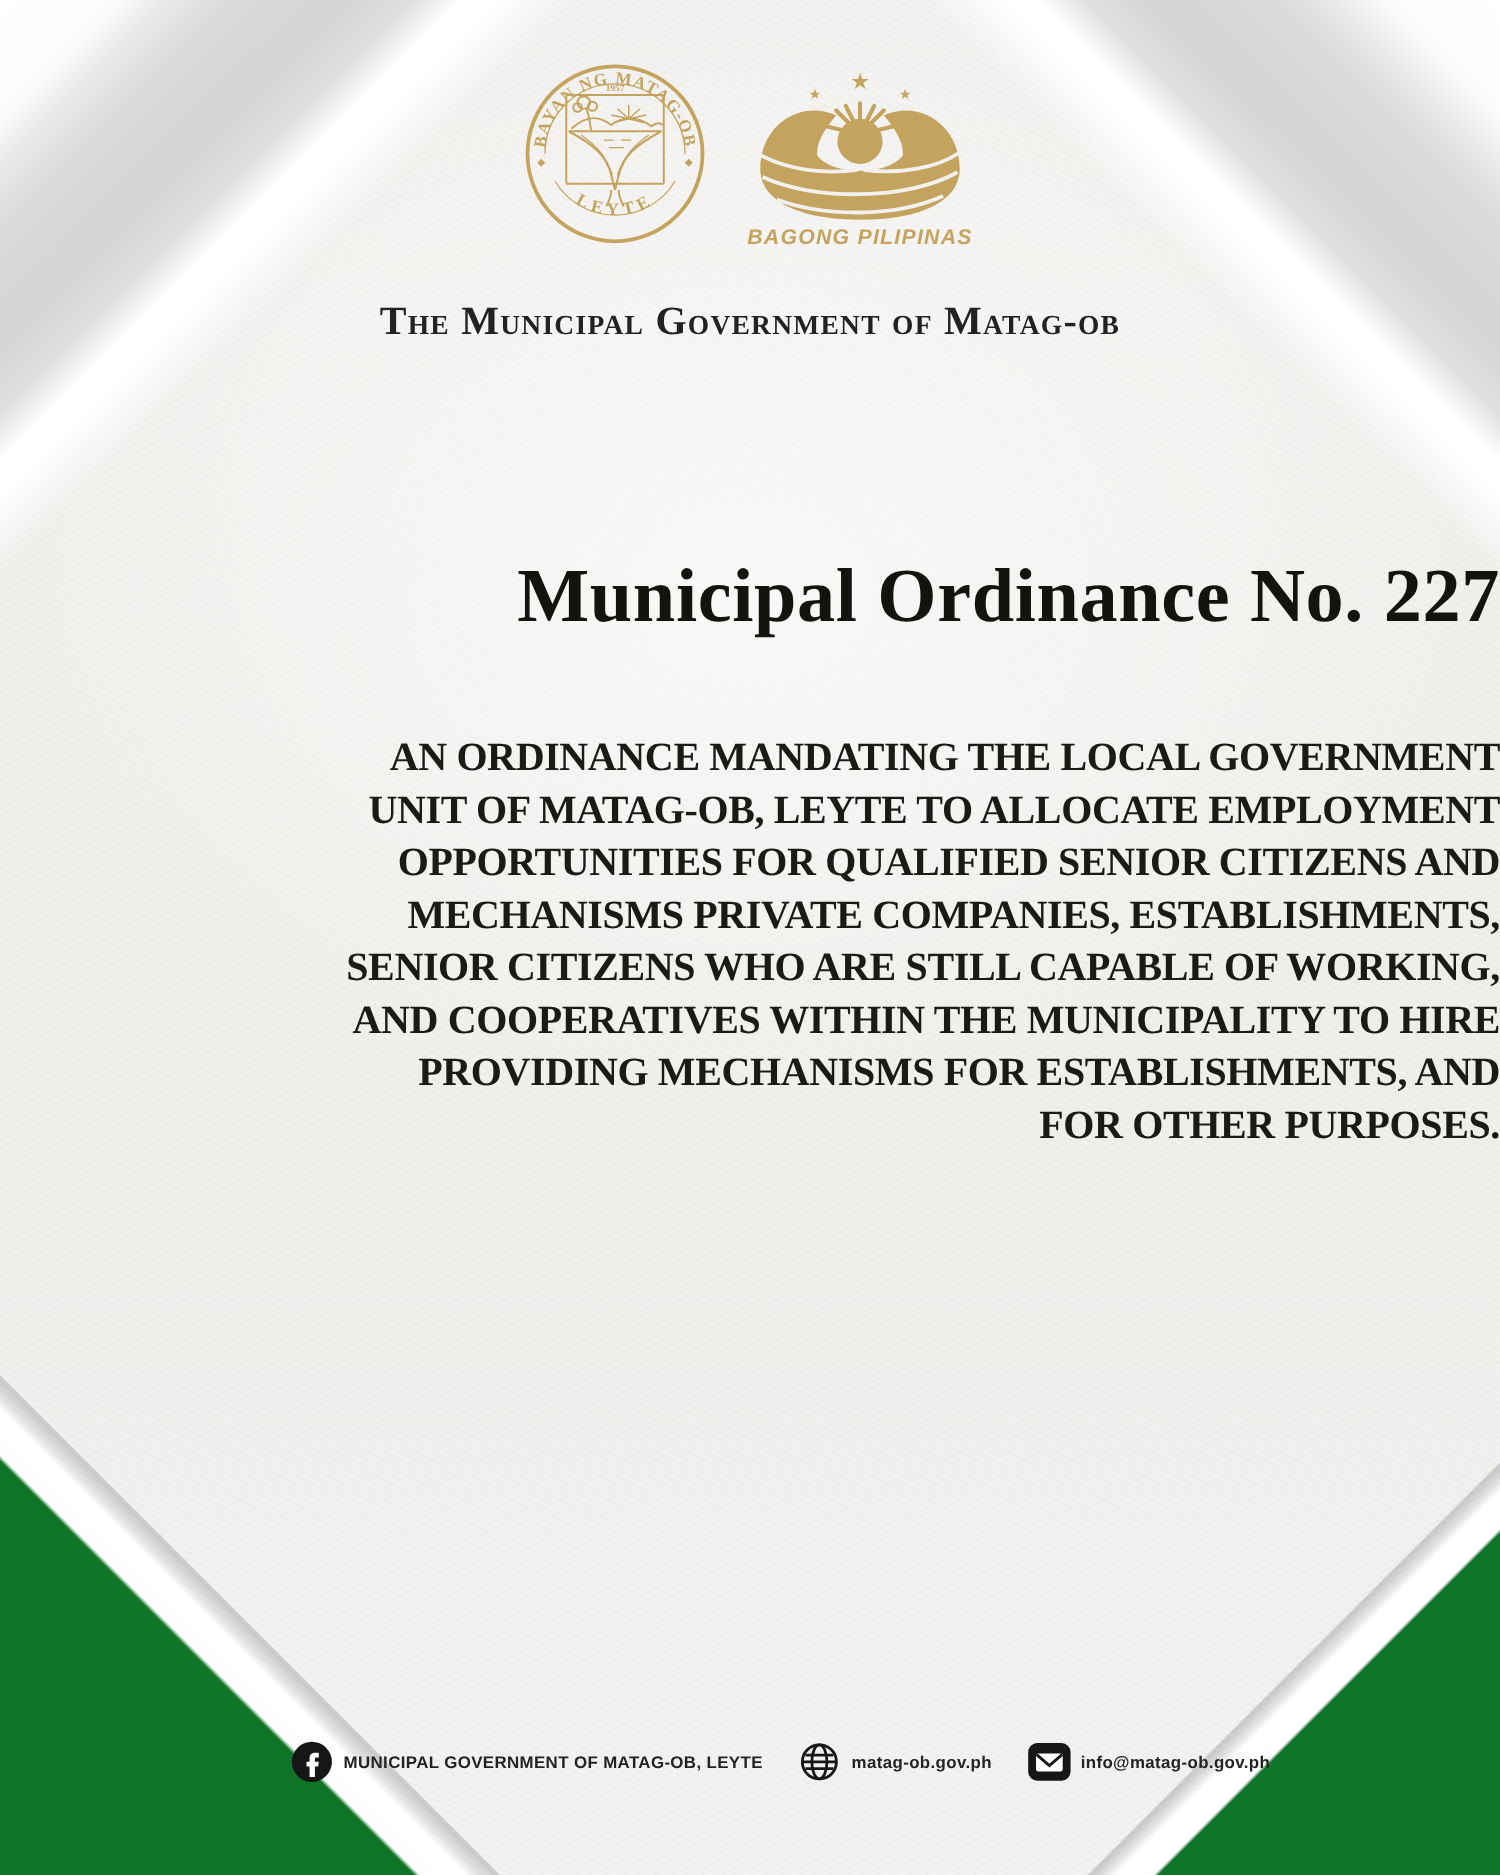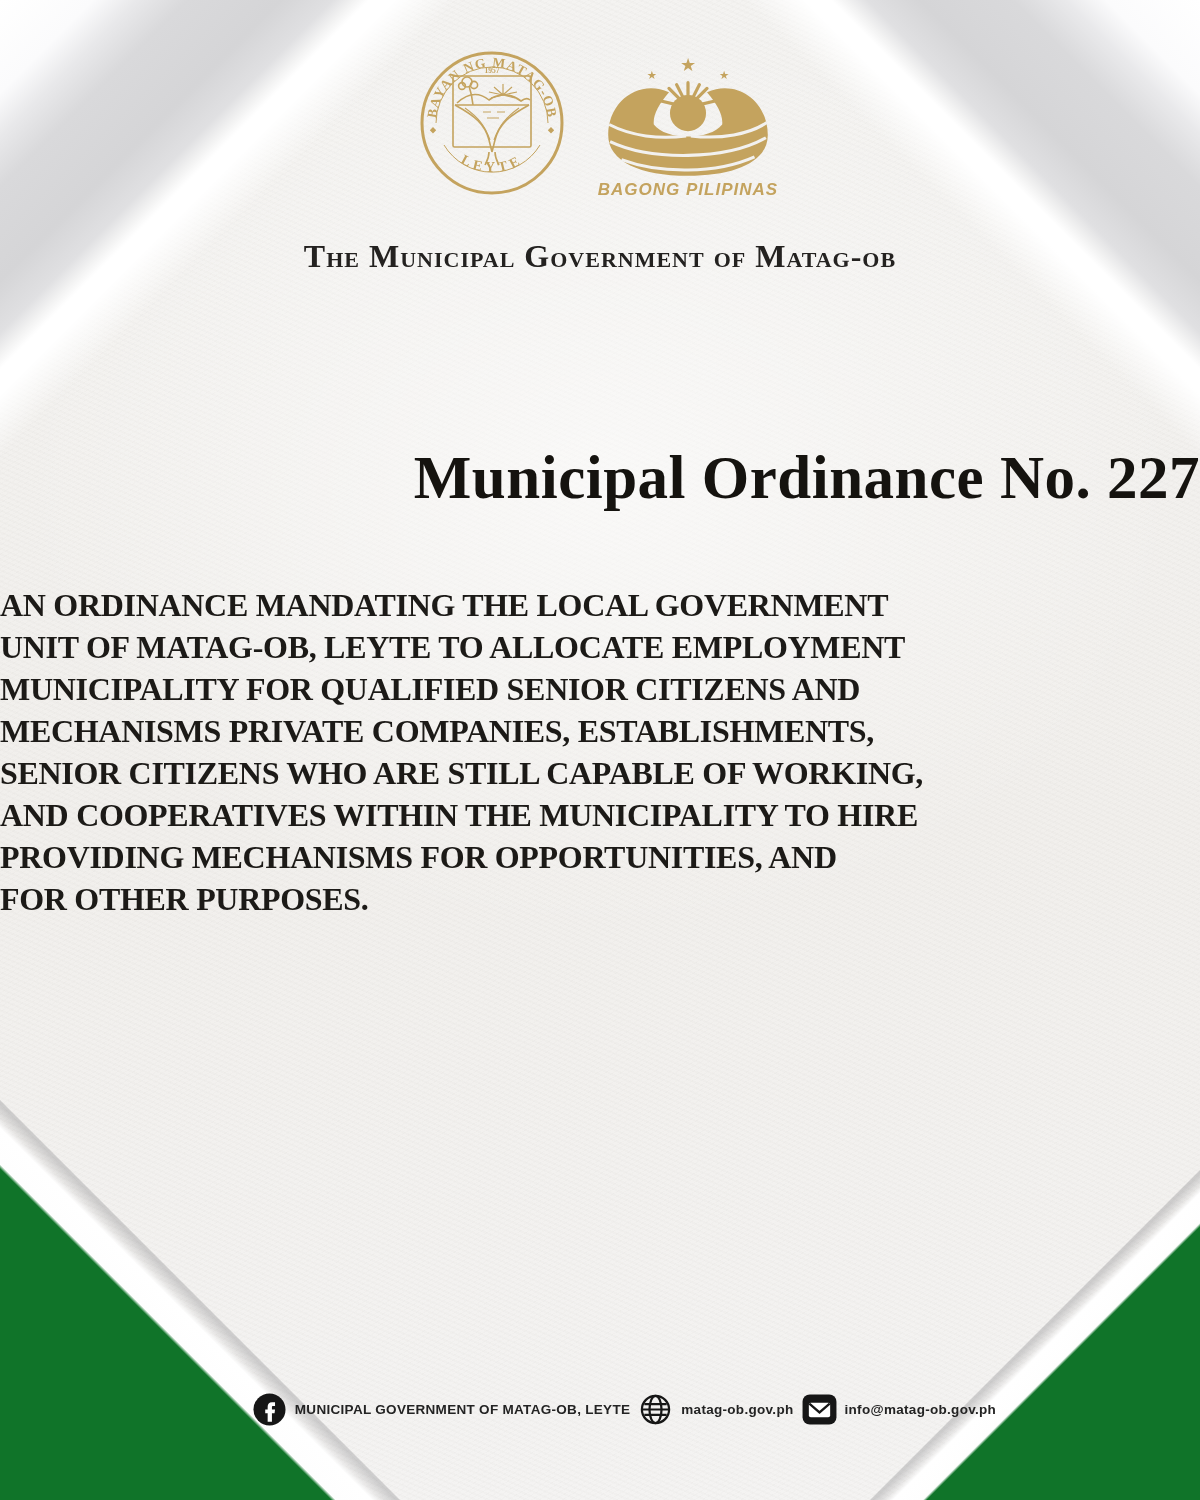--- a/index.html
+++ b/index.html
@@ -26,24 +26,24 @@
     clip-path:polygon(100% 0,100% 100%,0 100%);
     background:linear-gradient(135deg,rgba(140,140,143,0) 46%,rgba(140,140,143,.38) 50.5%,rgba(150,150,153,.12) 52.3%,#ffffff 53.5%,#fefefe 58%,#107429 58.6%,#107429 100%);}
   .content{position:absolute;inset:0;z-index:2;}
   .logos-row{position:absolute;top:48px;left:0;right:0;display:flex;justify-content:center;align-items:flex-start;gap:26px;}
   .bagong-wrap{display:flex;flex-direction:column;align-items:center;margin-top:6px;}
   .bagong-wordmark{margin-top:4px;font-family:"Liberation Sans",sans-serif;font-style:italic;font-weight:800;font-size:17px;letter-spacing:1px;color:#c4a35e;}
   .header-title{position:absolute;top:238px;left:0;right:0;text-align:center;
     font-variant:small-caps;font-weight:700;font-size:32px;letter-spacing:1px;color:#242220;}
   .ord-title{position:absolute;top:443px;left:0;right:0;text-align:right;
     font-weight:700;font-size:61px;letter-spacing:.5px;color:#15130f;}
-  .ord-body{position:absolute;top:584px;left:0;right:0;text-align:left;
+  .ord-body{position:absolute;top:584px;left:0;right:0;text-align:right;
     font-weight:700;font-size:32px;line-height:42px;letter-spacing:-.3px;color:#1c1a17;}
   .ord-body div{white-space:nowrap;}
-  .footer-row{position:absolute;top:1392px;left:0;right:0;display:flex;justify-content:center;align-items:center;gap:8px;
+  .footer-row{position:absolute;top:1392px;left:0;right:0;display:flex;justify-content:center;align-items:center;gap:28px;
     font-family:"Liberation Sans",sans-serif;font-weight:700;font-size:13.5px;letter-spacing:.3px;color:#232323;margin-left:48px;}
   .footer-item{display:flex;align-items:center;gap:8px;}
   .footer-item svg{display:block;}
 </style>
 </head>
 <body>
 
 <div class="poster">
 
   <div class="corner tl"></div>
@@ -110,25 +110,25 @@
       </div>
     </div>
 
     <div class="header-title">The Municipal Government of Matag-ob</div>
 
     <div class="ord-title">Municipal Ordinance No. 227</div>
 
     <div class="ord-body">
       <div>AN ORDINANCE MANDATING THE LOCAL GOVERNMENT</div>
       <div>UNIT OF MATAG-OB, LEYTE TO ALLOCATE EMPLOYMENT</div>
-      <div>MUNICIPALITY FOR QUALIFIED SENIOR CITIZENS AND</div>
+      <div>OPPORTUNITIES FOR QUALIFIED SENIOR CITIZENS AND</div>
       <div>MECHANISMS PRIVATE COMPANIES, ESTABLISHMENTS,</div>
       <div>SENIOR CITIZENS WHO ARE STILL CAPABLE OF WORKING,</div>
       <div>AND COOPERATIVES WITHIN THE MUNICIPALITY TO HIRE</div>
-      <div>PROVIDING MECHANISMS FOR OPPORTUNITIES, AND</div>
+      <div>PROVIDING MECHANISMS FOR ESTABLISHMENTS, AND</div>
       <div>FOR OTHER PURPOSES.</div>
     </div>
 
     <div class="footer-row">
 
       <div class="footer-item">
         <svg width="35" height="35" viewBox="0 0 36 36">
           <circle cx="18" cy="18" r="16.5" fill="#161616"></circle>
           <path fill="#ffffff" d="M20.6 10.5h3.1v4h-2c-.9 0-1.2.45-1.2 1.3v2.1h3.2l-.5 3.9h-2.7v8.7h-4.4v-8.7h-2.5v-3.9h2.5v-2.7c0-2.9 1.5-4.7 4.5-4.7z"></path>
         </svg>

